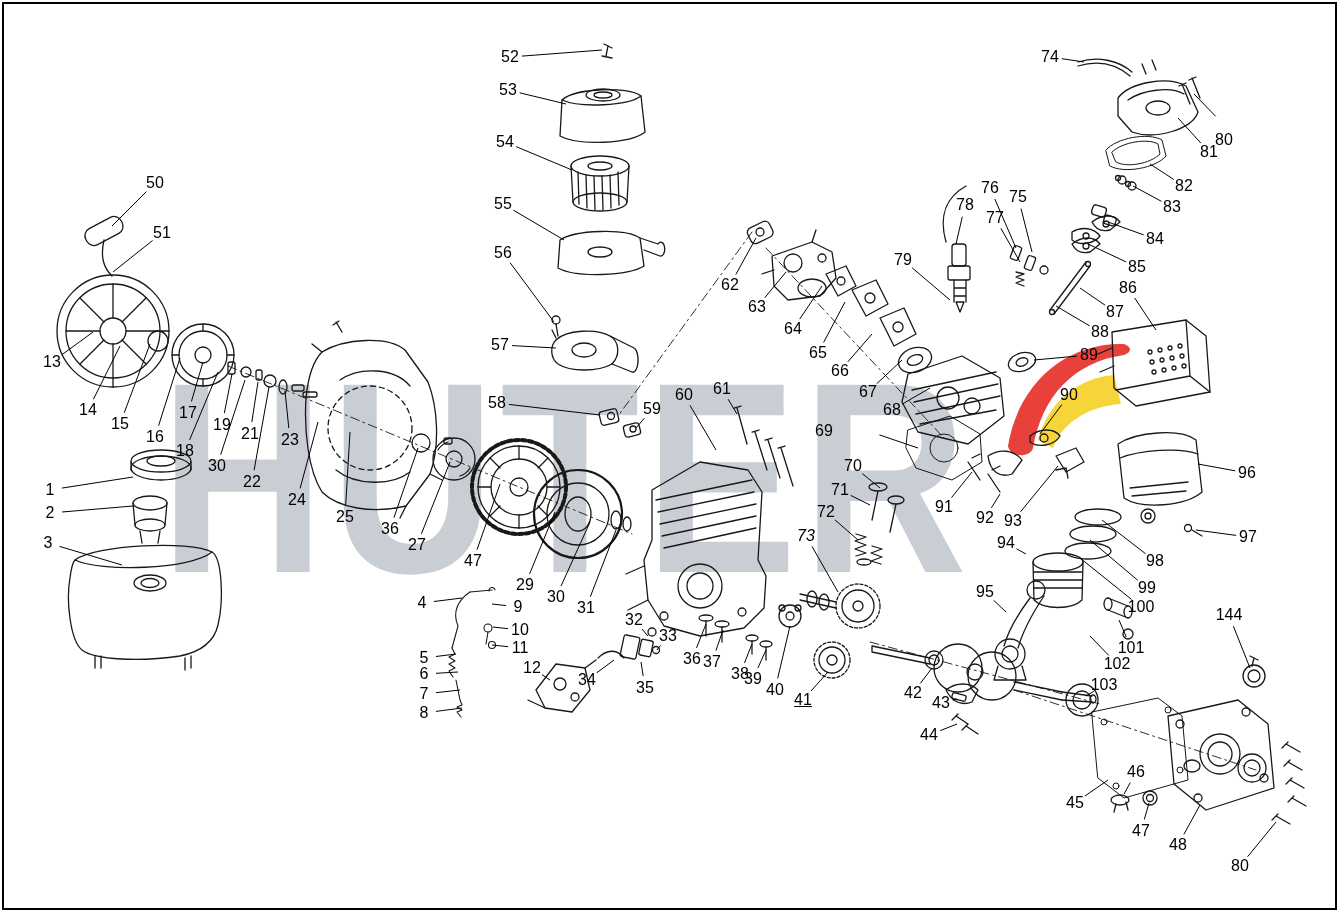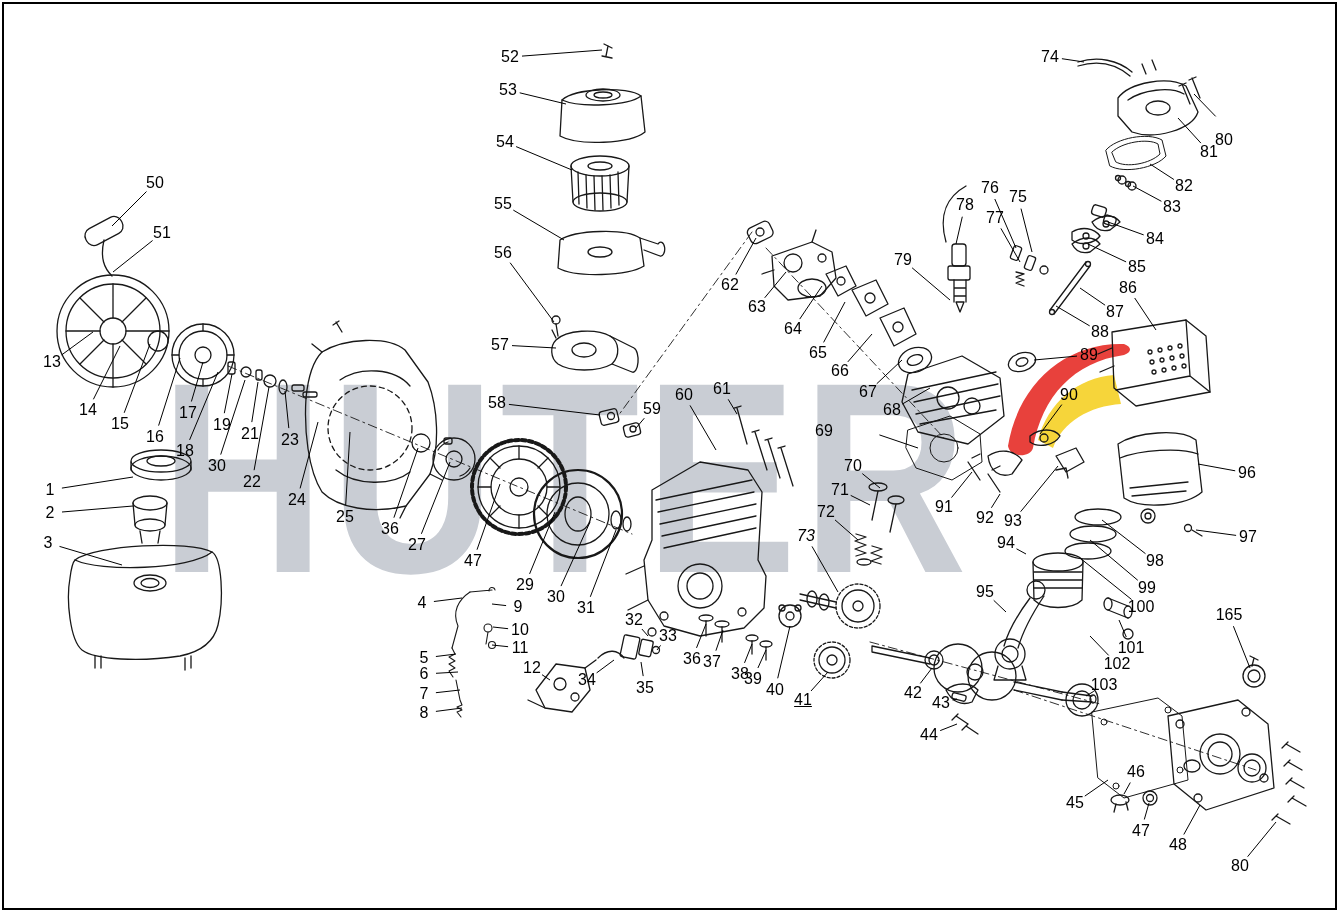--- a/index.html
+++ b/index.html
@@ -708,17 +708,17 @@
       <div class="part-label" style="left: 1006px; top: 543px;">94</div>
       <div class="part-label" style="left: 985px; top: 592px;">95</div>
       <div class="part-label" style="left: 1247px; top: 473px;">96</div>
       <div class="part-label" style="left: 1248px; top: 537px;">97</div>
       <div class="part-label" style="left: 1155px; top: 561px;">98</div>
       <div class="part-label" style="left: 1147px; top: 588px;">99</div>
       <div class="part-label" style="left: 1141px; top: 607px;">100</div>
       <div class="part-label" style="left: 1131px; top: 648px;">101</div>
       <div class="part-label" style="left: 1117px; top: 664px;">102</div>
       <div class="part-label" style="left: 1104px; top: 685px;">103</div>
-      <div class="part-label" style="left: 1229px; top: 615px;">165</div>
+      <div class="part-label" style="left: 1229px; top: 615px;">144</div>
     </div>
 
   <div class="frame"></div>
 </div>
 
 </body></html>

